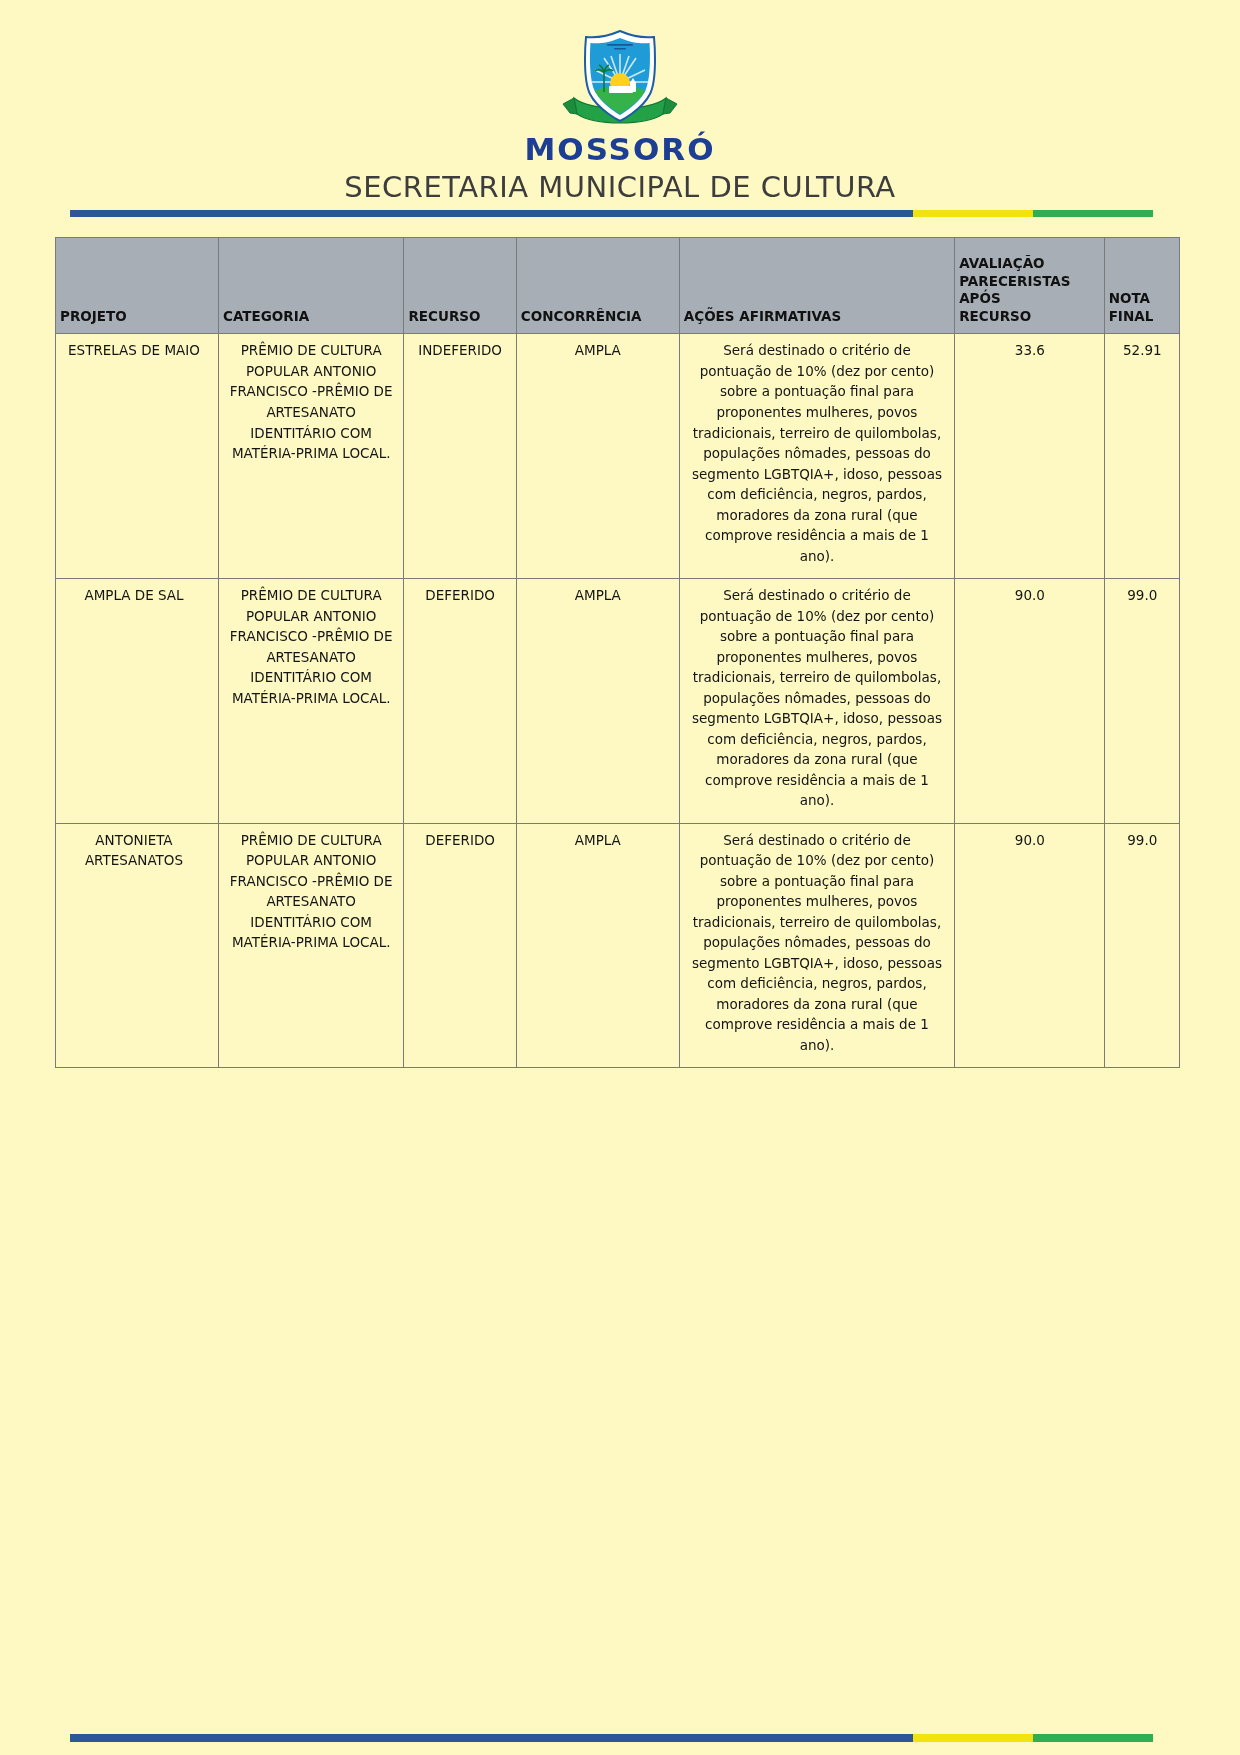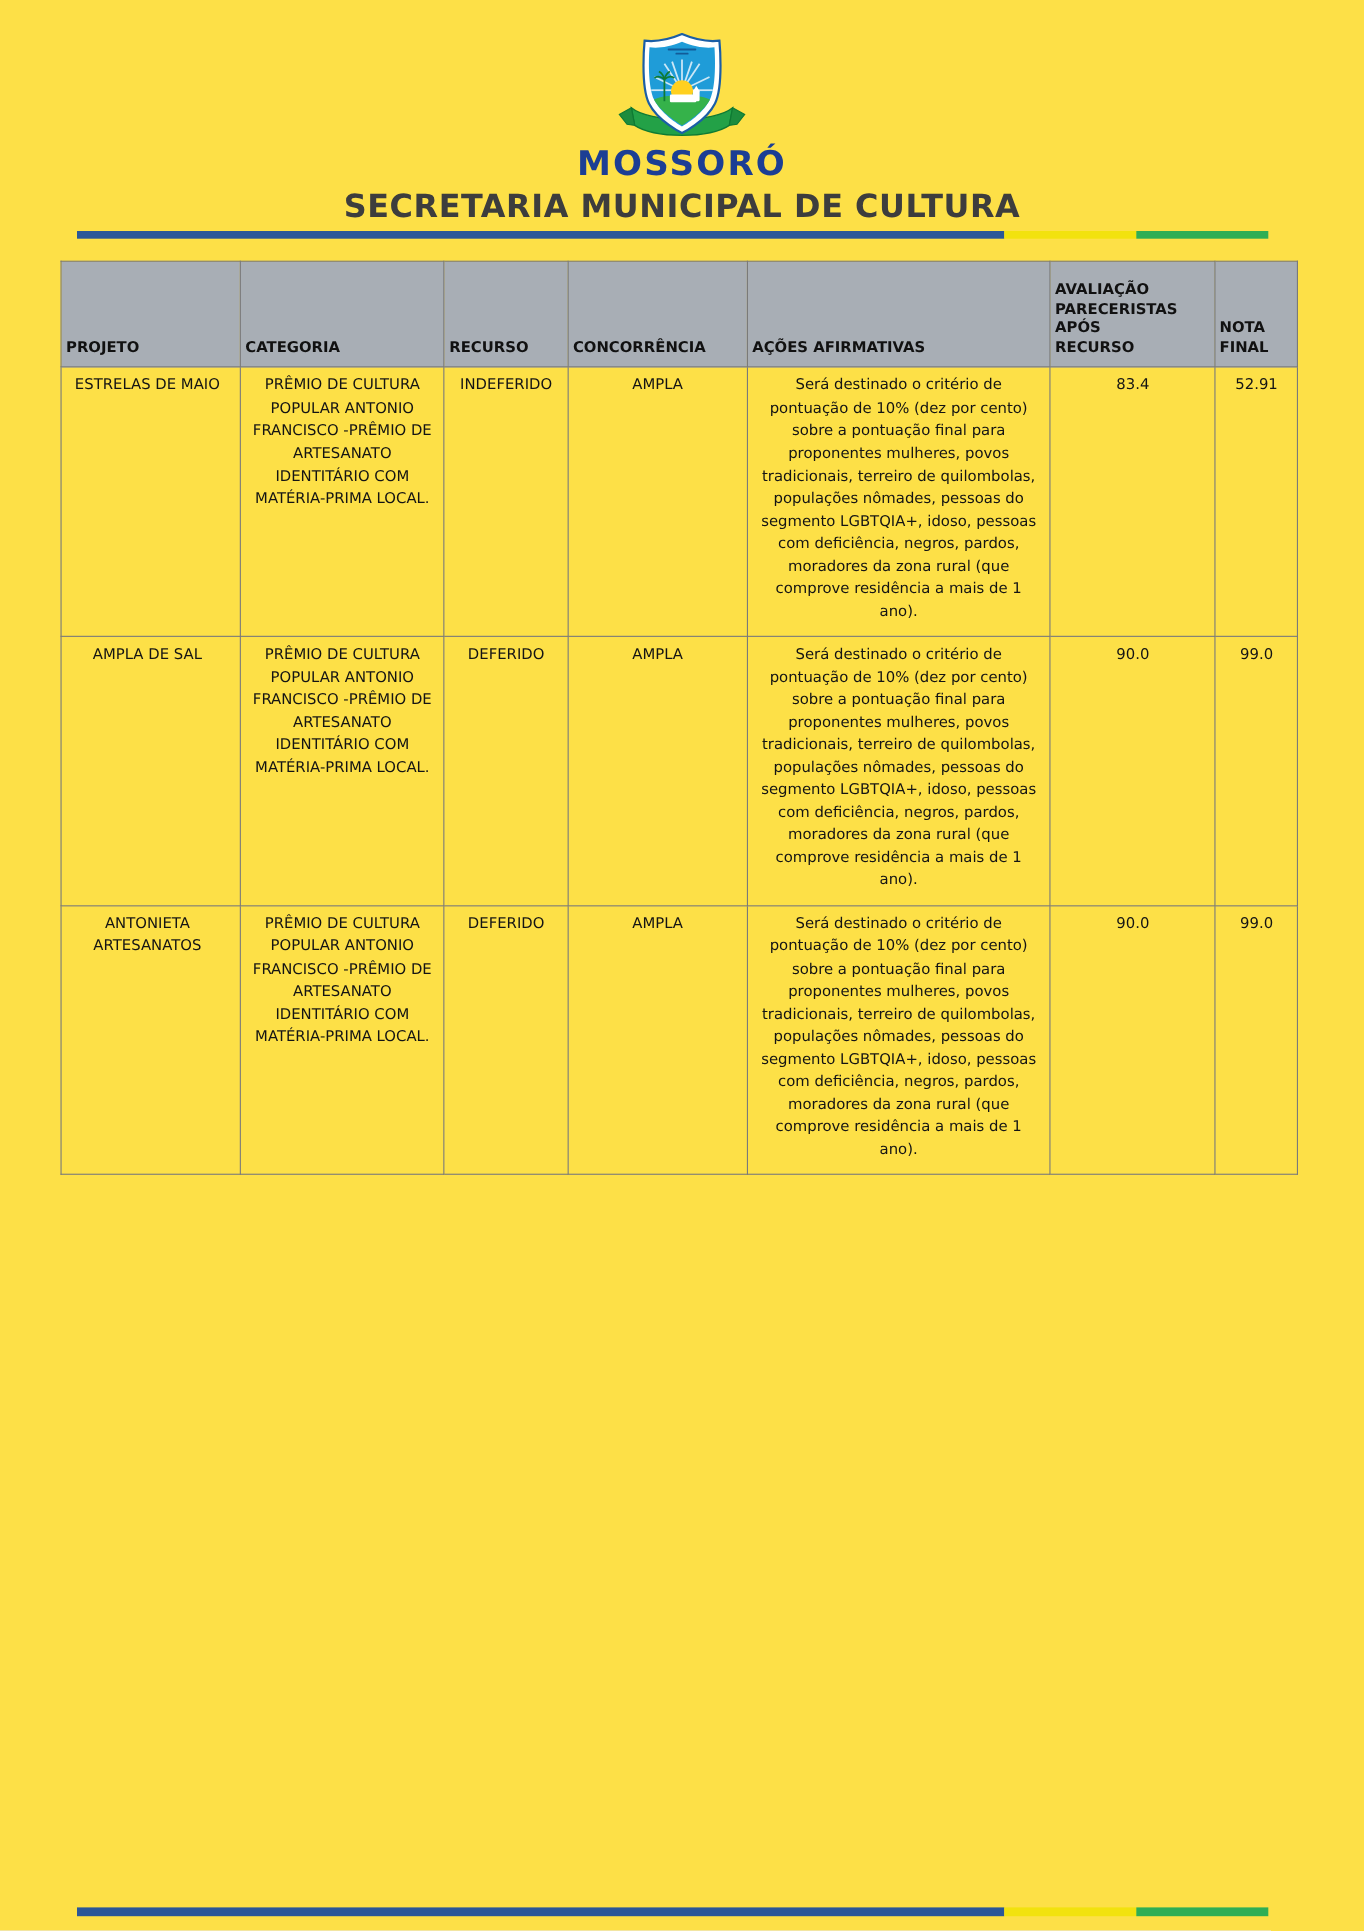--- a/index.html
+++ b/index.html
@@ -7,37 +7,37 @@
     --bar-yellow:#f2e20e;
     --bar-green:#2fae54;
     --header-bg:#a8aeb5;
     --border:#7a7a7a;
     --ink:#141414;
   }
   *{box-sizing:border-box;}
   html,body{margin:0;padding:0;background:#e9e9e9;}
   .page{
     width:1240px;height:1755px;position:relative;margin:0 auto;
-    background:#fde047;overflow:hidden;
+    background:#fef9c3;overflow:hidden;
     font-family:"DejaVu Sans","Liberation Sans",sans-serif;
     color:var(--ink);
   }
   
   .letterhead{width:1240px;text-align:center;padding-top:30px;}
   .crest{display:block;margin:0 auto;}
   .brand{
     font-size:31px;font-weight:bold;letter-spacing:2px;
     color:#1c3e94;line-height:1.0;margin-top:4px;
   }
   .brand-sub{
     font-size:12.5px;font-weight:bold;letter-spacing:5px;
     color:#2d72cc;line-height:1.0;margin-top:3px;
   }
   .doc-title{
-    font-size:29px;font-weight:bold;color:#3d3d3d;
+    font-size:29px;font-weight:normal;color:#3d3d3d;
     line-height:1.05;margin-top:7px;letter-spacing:0.5px;
   }
   .tricolor{
     display:flex;height:7px;width:1083px;margin:8px 0 0 70px;
   }
   .tricolor .seg-blue{background:var(--bar-blue);flex:0 0 77.8%;}
   .tricolor .seg-yellow{background:var(--bar-yellow);flex:0 0 11.1%;}
   .tricolor .seg-green{background:var(--bar-green);flex:1;}
   .tricolor.footer-bar{
     position:absolute;left:70px;bottom:13px;margin:0;height:8px;
@@ -154,21 +154,21 @@
 FINAL</th>
       </tr>
     </thead>
     <tbody>
       <tr>
         <td class="c-projeto">ESTRELAS DE MAIO</td>
         <td class="c-categoria">PRÊMIO DE CULTURA POPULAR ANTONIO FRANCISCO -PRÊMIO DE ARTESANATO IDENTITÁRIO COM MATÉRIA-PRIMA LOCAL.</td>
         <td class="c-recurso">INDEFERIDO</td>
         <td class="c-concorrencia">AMPLA</td>
         <td class="c-acoes">Será destinado o critério de pontuação de 10% (dez por cento) sobre a pontuação final para proponentes mulheres, povos tradicionais, terreiro de quilombolas, populações nômades, pessoas do segmento LGBTQIA+, idoso, pessoas com deficiência, negros, pardos, moradores da zona rural (que comprove residência a mais de 1 ano).</td>
-        <td class="c-num">83.4</td>
+        <td class="c-num">33.6</td>
         <td class="c-num">52.91</td>
       </tr>
       <tr>
         <td class="c-projeto">AMPLA DE SAL</td>
         <td class="c-categoria">PRÊMIO DE CULTURA POPULAR ANTONIO FRANCISCO -PRÊMIO DE ARTESANATO IDENTITÁRIO COM MATÉRIA-PRIMA LOCAL.</td>
         <td class="c-recurso">DEFERIDO</td>
         <td class="c-concorrencia">AMPLA</td>
         <td class="c-acoes">Será destinado o critério de pontuação de 10% (dez por cento) sobre a pontuação final para proponentes mulheres, povos tradicionais, terreiro de quilombolas, populações nômades, pessoas do segmento LGBTQIA+, idoso, pessoas com deficiência, negros, pardos, moradores da zona rural (que comprove residência a mais de 1 ano).</td>
         <td class="c-num">90.0</td>
         <td class="c-num">99.0</td>

